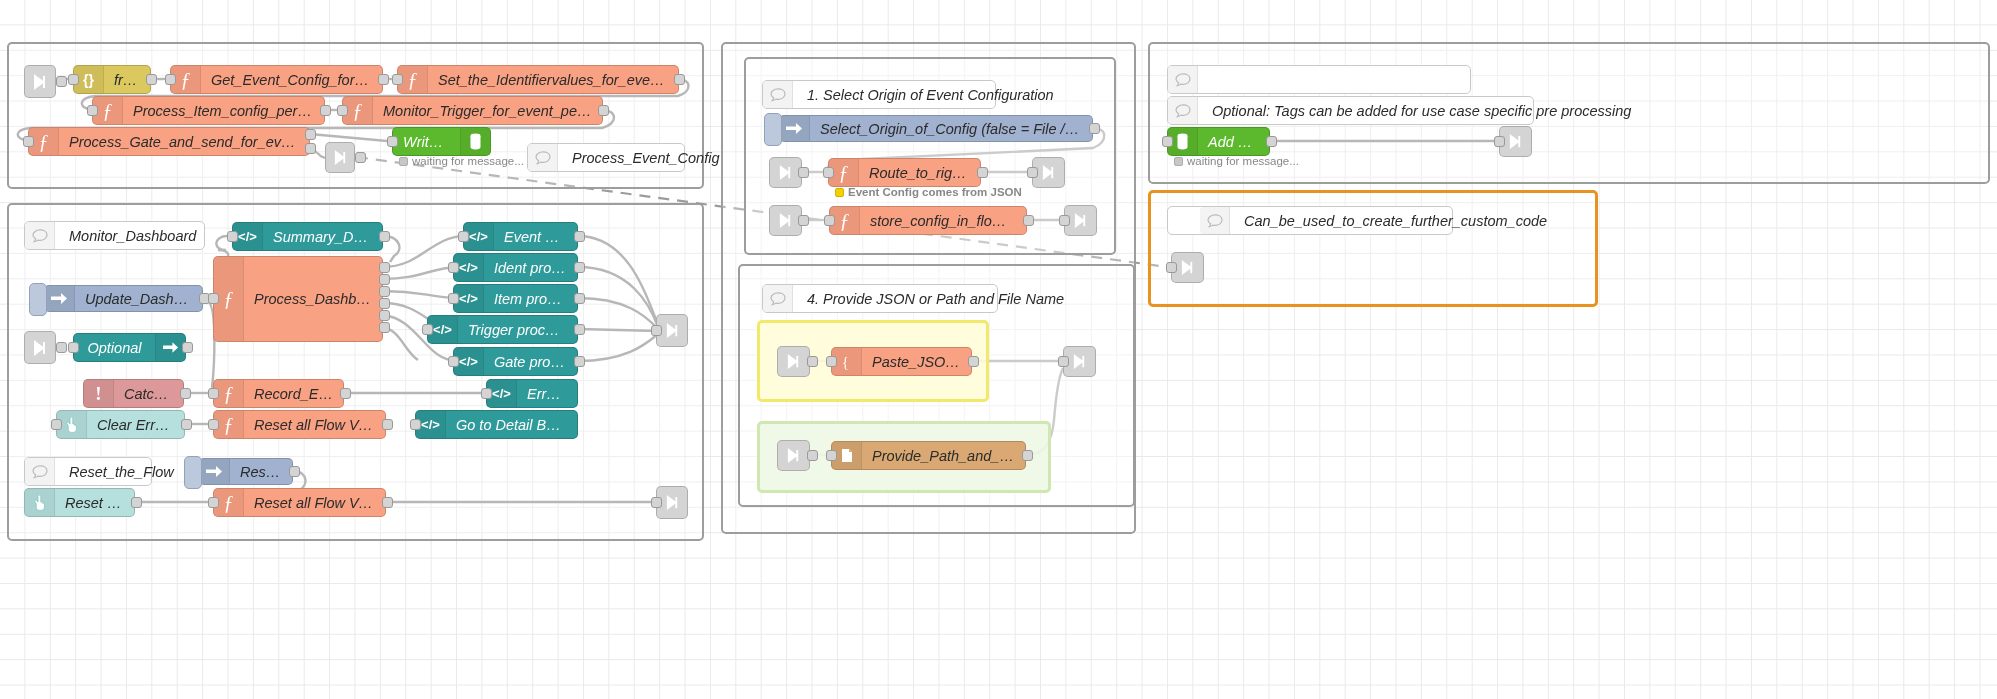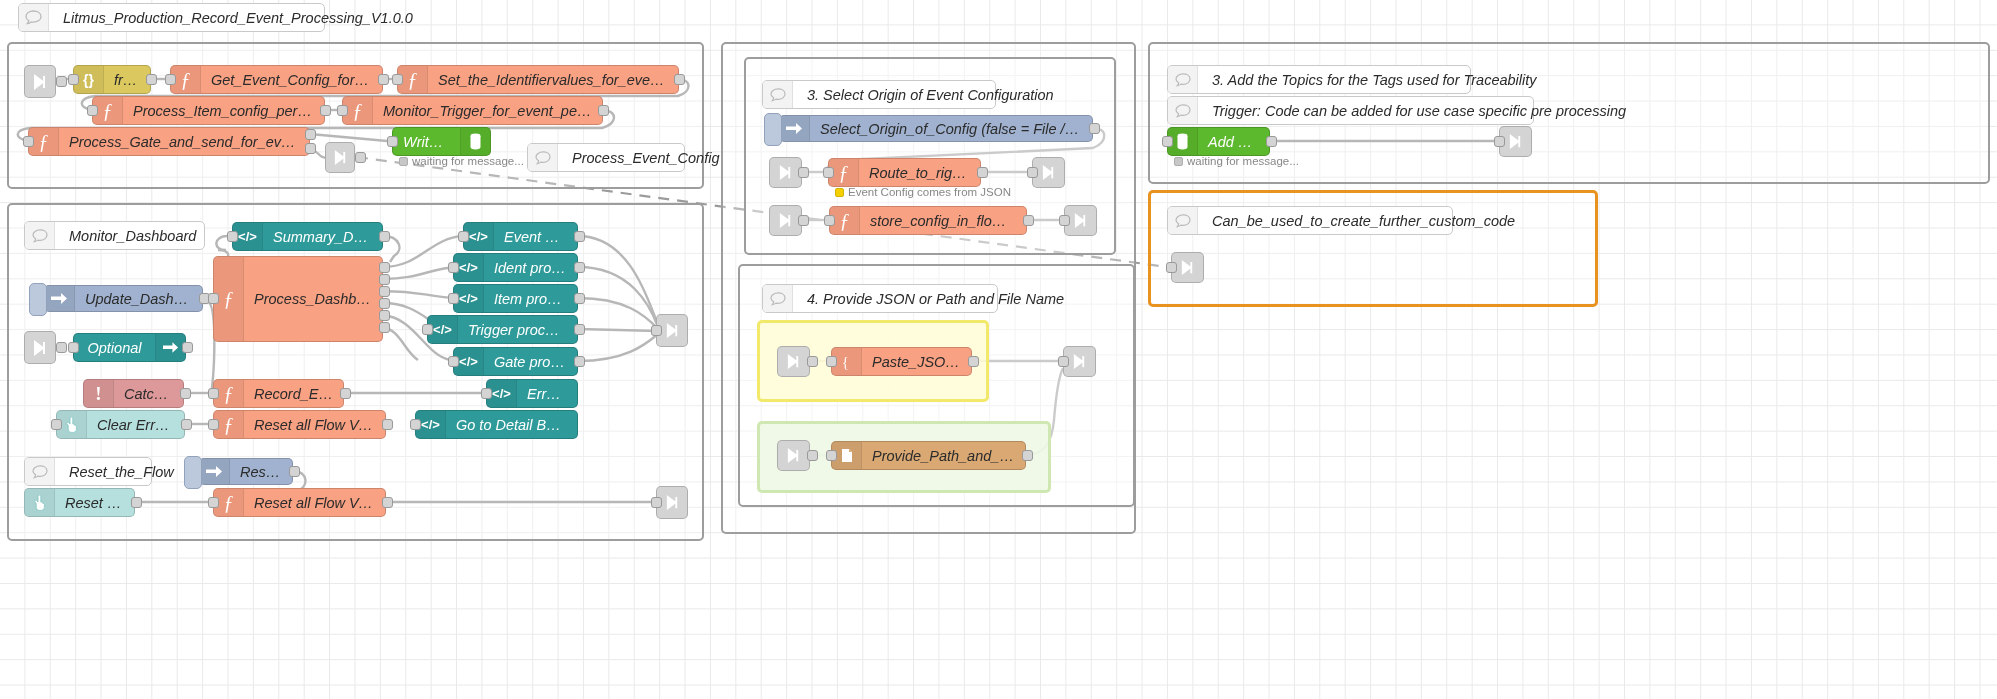--- a/index.html
+++ b/index.html
@@ -225,28 +225,20 @@
     <path d="M1027,220 L1064,220"></path>
 
     <path d="M812,361 L826,361"></path>
     <path d="M972,361 L1063,361"></path>
     <path d="M812,455 L826,455"></path>
     <path d="M1026,455 C1046,455 1052,440 1054,420 C1056,395 1058,378 1063,368"></path>
 
     <path d="M1269,141 L1500,141"></path>
   </svg>
 
-  <div class="comment" style="left:18px; top:3px; width:307px;">
-    <span class="ic">
-      <svg width="17" height="15" viewBox="0 0 17 15">
-          <path d="M8.5 1C4.4 1 1 3.4 1 6.4c0 1.7 1.1 3.2 2.8 4.2-.1.9-.6 2-1.4 2.9 1.5-.2 3-.9 3.9-1.6.7.2 1.4.3 2.2.3 4.1 0 7.5-2.4 7.5-5.8S12.6 1 8.5 1z" fill="none" stroke="#bbb" stroke-width="1.3"></path>
-        </svg>
-    </span>
-    <span class="lbl">Litmus_Production_Record_Event_Processing_V1.0.0</span>
-  </div>
 
   <div class="group" style="left:7px; top:42px; width:697px; height:147px;"></div>
 
   <div class="node n-grey" style="left:24px; top:65px; width:32px; height:33px; justify-content:center;">
     <span class="ic" style="width:100%;flex:1;border:none;background:transparent;">
       <svg width="16" height="16" viewBox="0 0 16 16">
           <path d="M3 2 L11 8 L3 14 Z M12 2 L12 14" stroke="#fff" stroke-width="2" fill="#fff"></path>
         </svg>
     </span>
   </div>
@@ -562,21 +554,21 @@
   <div class="group" style="left:721px; top:42px; width:415px; height:492px;"></div>
 
   <div class="group inner" style="left:744px; top:57px; width:372px; height:198px;"></div>
 
   <div class="comment" style="left:762px; top:80px; width:234px;">
     <span class="ic">
       <svg width="16" height="14" viewBox="0 0 17 15">
           <path d="M8.5 1C4.4 1 1 3.4 1 6.4c0 1.7 1.1 3.2 2.8 4.2-.1.9-.6 2-1.4 2.9 1.5-.2 3-.9 3.9-1.6.7.2 1.4.3 2.2.3 4.1 0 7.5-2.4 7.5-5.8S12.6 1 8.5 1z" fill="none" stroke="#bbb" stroke-width="1.3"></path>
         </svg>
     </span>
-    <span class="lbl">3. Select Origin of Event Configuration</span>
+    <span class="lbl">1. Select Origin of Event Configuration</span>
   </div>
 
   <div class="node n-blue" style="left:779px; top:115px; width:314px; height:27px;">
     <span class="sidetab"></span>
     <span class="ic" style="background:rgba(0,0,0,0.07);">
       <svg width="17" height="13" viewBox="0 0 17 13">
           <path d="M0 4.5 h10 V1 l6 5.5 -6 5.5 V8 H0 Z" fill="#fff"></path>
         </svg>
     </span>
     <span class="lbl">Select_Origin_of_Config (false = File / true = JSON) ↻</span>
@@ -593,21 +585,21 @@
   <div class="port" style="left:798px; top:167px;"></div>
 
   <div class="node n-func" style="left:828px; top:158px; width:153px;">
     <span class="ic">
         <span class="fx">ƒ</span>
       </span>
     <span class="lbl">Route_to_right_flow</span>
   </div>
   <div class="port" style="left:823px; top:167px;"></div>
   <div class="port" style="left:977px; top:167px;"></div>
-  <div class="status" style="left:835px; top:186px;">
+  <div class="status" style="left:835px; top:186px;font-weight:bold;">
     <span class="dot yellow"></span>
     <span>Event Config comes from JSON</span>
   </div>
 
   <div class="node n-grey" style="left:1032px; top:157px; width:33px; height:31px; justify-content:center;">
     <span class="ic" style="width:100%;flex:1;border:none;background:transparent;">
       <svg width="15" height="15" viewBox="0 0 16 16">
           <path d="M3 2 L11 8 L3 14 Z M12 2 L12 14" stroke="#fff" stroke-width="2" fill="#fff"></path>
         </svg>
     </span>
@@ -707,30 +699,29 @@
   <div class="port" style="left:1022px; top:450px;"></div>
 
   <div class="group" style="left:1148px; top:42px; width:842px; height:142px;"></div>
 
   <div class="comment" style="left:1167px; top:65px; width:304px;">
     <span class="ic">
       <svg width="16" height="14" viewBox="0 0 17 15">
           <path d="M8.5 1C4.4 1 1 3.4 1 6.4c0 1.7 1.1 3.2 2.8 4.2-.1.9-.6 2-1.4 2.9 1.5-.2 3-.9 3.9-1.6.7.2 1.4.3 2.2.3 4.1 0 7.5-2.4 7.5-5.8S12.6 1 8.5 1z" fill="none" stroke="#bbb" stroke-width="1.3"></path>
         </svg>
     </span>
-    <span class="lbl">3. Add the Topics for the Tags used for Traceability</span>
   </div>
 
   <div class="comment" style="left:1167px; top:96px; width:367px;">
     <span class="ic">
       <svg width="16" height="14" viewBox="0 0 17 15">
           <path d="M8.5 1C4.4 1 1 3.4 1 6.4c0 1.7 1.1 3.2 2.8 4.2-.1.9-.6 2-1.4 2.9 1.5-.2 3-.9 3.9-1.6.7.2 1.4.3 2.2.3 4.1 0 7.5-2.4 7.5-5.8S12.6 1 8.5 1z" fill="none" stroke="#bbb" stroke-width="1.3"></path>
         </svg>
     </span>
-    <span class="lbl">Trigger: Code can be added for use case specific pre processing</span>
+    <span class="lbl">Optional: Tags can be added for use case specific pre processing</span>
   </div>
 
   <div class="node n-green" style="left:1167px; top:127px; width:103px;">
     <span class="ic">
       <svg width="13" height="17" viewBox="0 0 13 17">
           <ellipse cx="6.5" cy="3" rx="5" ry="2.4" fill="#fff"></ellipse>
           <path d="M1.5 3 v11 a5 2.4 0 0 0 10 0 V3" fill="#fff"></path>
         </svg>
     </span>
     <span class="lbl">Add Topics</span>
@@ -746,21 +737,21 @@
     <span class="ic" style="width:100%;flex:1;border:none;background:transparent;">
       <svg width="15" height="15" viewBox="0 0 16 16">
           <path d="M3 2 L11 8 L3 14 Z M12 2 L12 14" stroke="#fff" stroke-width="2" fill="#fff"></path>
         </svg>
     </span>
   </div>
   <div class="port" style="left:1494px; top:136px;"></div>
 
   <div class="group orange" style="left:1148px; top:190px; width:450px; height:117px;"></div>
 
-  <div class="comment" style="left:1167px; top:206px; width:286px;">
+  <div class="comment" style="left:1167px; top:206px; width:286px;padding-left:32px;">
     <span class="ic">
       <svg width="16" height="14" viewBox="0 0 17 15">
           <path d="M8.5 1C4.4 1 1 3.4 1 6.4c0 1.7 1.1 3.2 2.8 4.2-.1.9-.6 2-1.4 2.9 1.5-.2 3-.9 3.9-1.6.7.2 1.4.3 2.2.3 4.1 0 7.5-2.4 7.5-5.8S12.6 1 8.5 1z" fill="none" stroke="#bbb" stroke-width="1.3"></path>
         </svg>
     </span>
     <span class="lbl">Can_be_used_to_create_further_custom_code</span>
   </div>
 
   <div class="node n-grey" style="left:1171px; top:252px; width:33px; height:31px; justify-content:center;">
     <span class="ic" style="width:100%;flex:1;border:none;background:transparent;">

